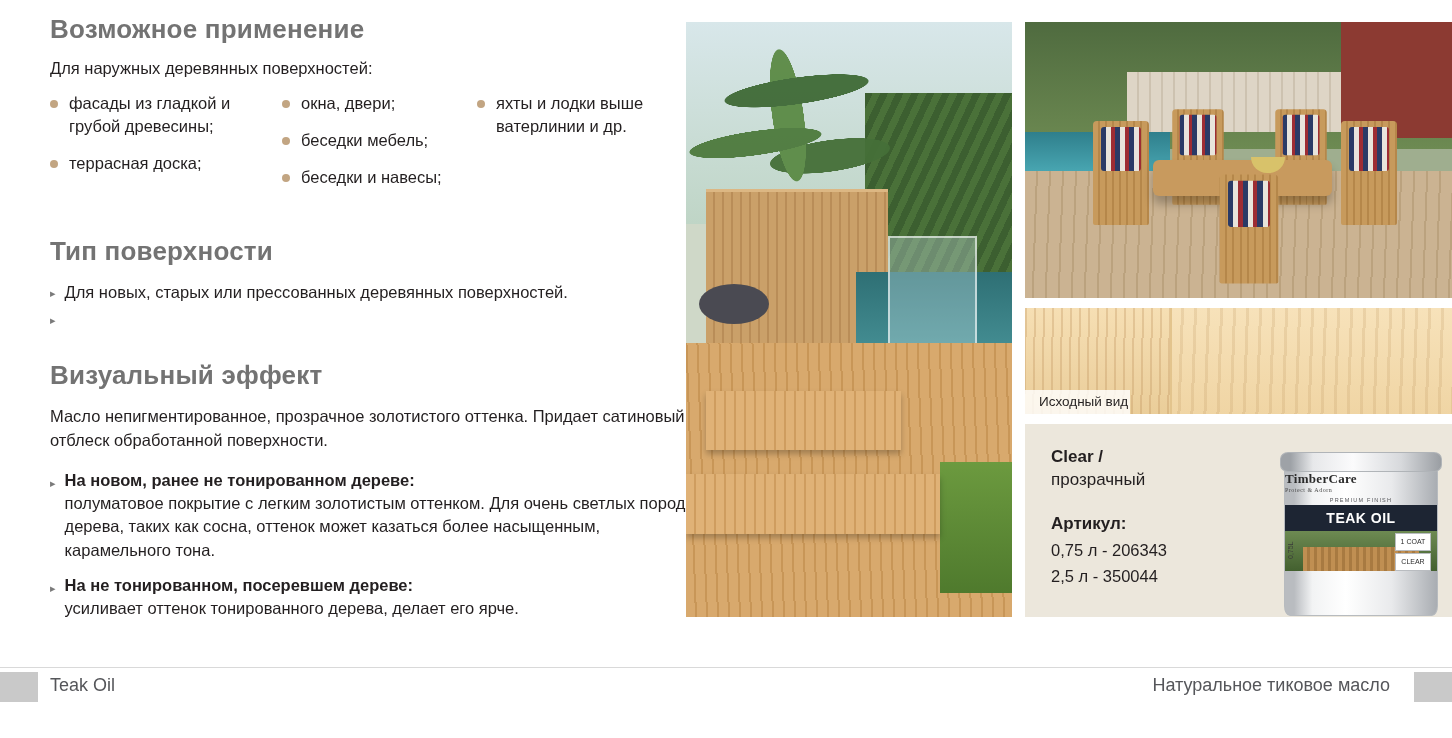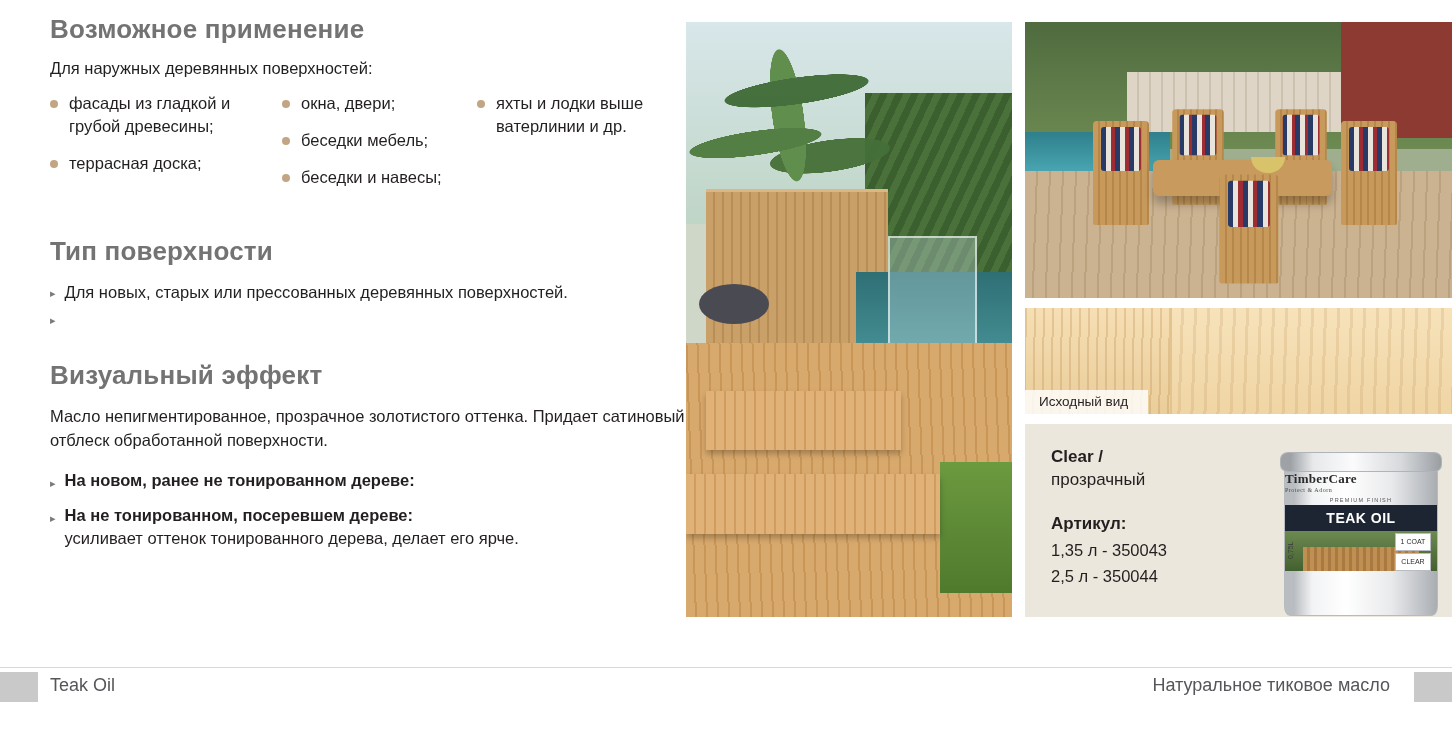--- a/index.html
+++ b/index.html
@@ -134,21 +134,21 @@
     height: 106px;
     overflow: hidden;
     background: #f3d9ab;
   }
   .swatch-label {
     position: absolute;
     left: 0;
     bottom: 0;
     background: rgba(255,255,255,0.82);
     font-size: 13.5px;
-    padding: 4px 20px 5px 14px;
+    padding: 4px 2px 5px 14px;
     color: #231f20;
   }
 
   .info-panel {
     position: absolute;
     left: 1025px;
     top: 424px;
     width: 427px;
     height: 193px;
     background: #ece7dc;
@@ -465,20 +465,21 @@
     </div>
   </div>
 
   <h2 class="section-title second">Визуальный эффект</h2>
   <p class="para">Масло непигментированное, прозрачное золотистого оттенка. Придает сатиновый отблеск обработанной поверхности.</p>
 
   <div class="effect-block">
     <span class="arrow">▸</span>
     <div class="effect-body">
       <div class="effect-head">На новом, ранее не тонированном дереве:</div>
+      <div class="effect-text">полуматовое покрытие с легким золотистым оттенком. Для очень светлых пород дерева, таких как сосна, оттенок может казаться более насыщенным, карамельного тона.</div>
     </div>
   </div>
 
   <div class="effect-block">
     <span class="arrow">▸</span>
     <div class="effect-body">
       <div class="effect-head">На не тонированном, посеревшем дереве:</div>
       <div class="effect-text">усиливает оттенок тонированного дерева, делает его ярче.</div>
     </div>
   </div>
@@ -534,21 +535,21 @@
   <div class="swatch-label">Исходный вид</div>
 </div>
 
 <div class="info-panel">
   <div class="info-inner">
     <div class="info-name">
       <span>Clear /</span><br>
       <span class="sub">прозрачный</span>
     </div>
     <div class="info-art-label">Артикул:</div>
-    <div class="info-art-line">1,35 л - 350043</div>
+    <div class="info-art-line">0,75 л - 206343</div>
     <div class="info-art-line">2,5 л - 350044</div>
   </div>
 
   <div class="can">
     <div class="can-body">
       <div class="can-brand">
         <span>TimberCare</span>
         <span class="sm">Protect &amp; Adorn</span>
       </div>
       <div class="can-premium">PREMIUM FINISH</div>

